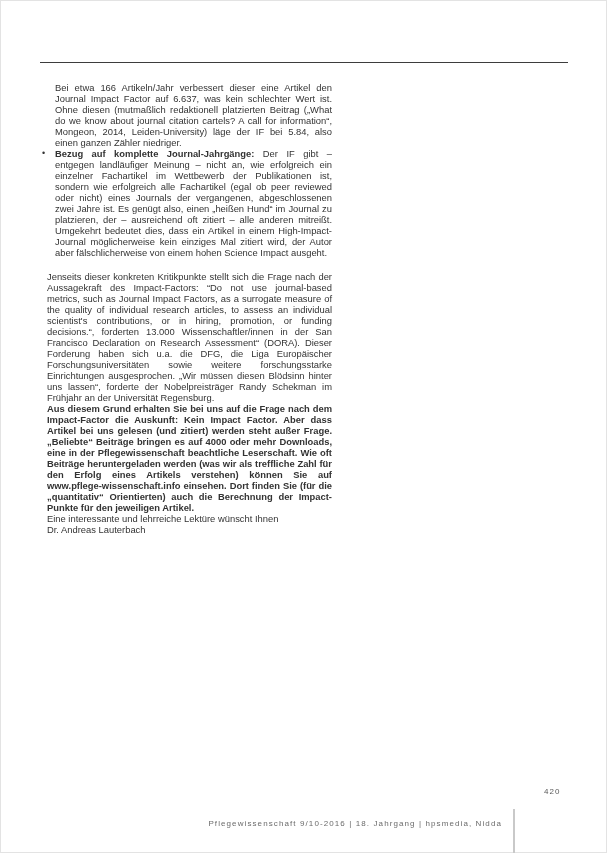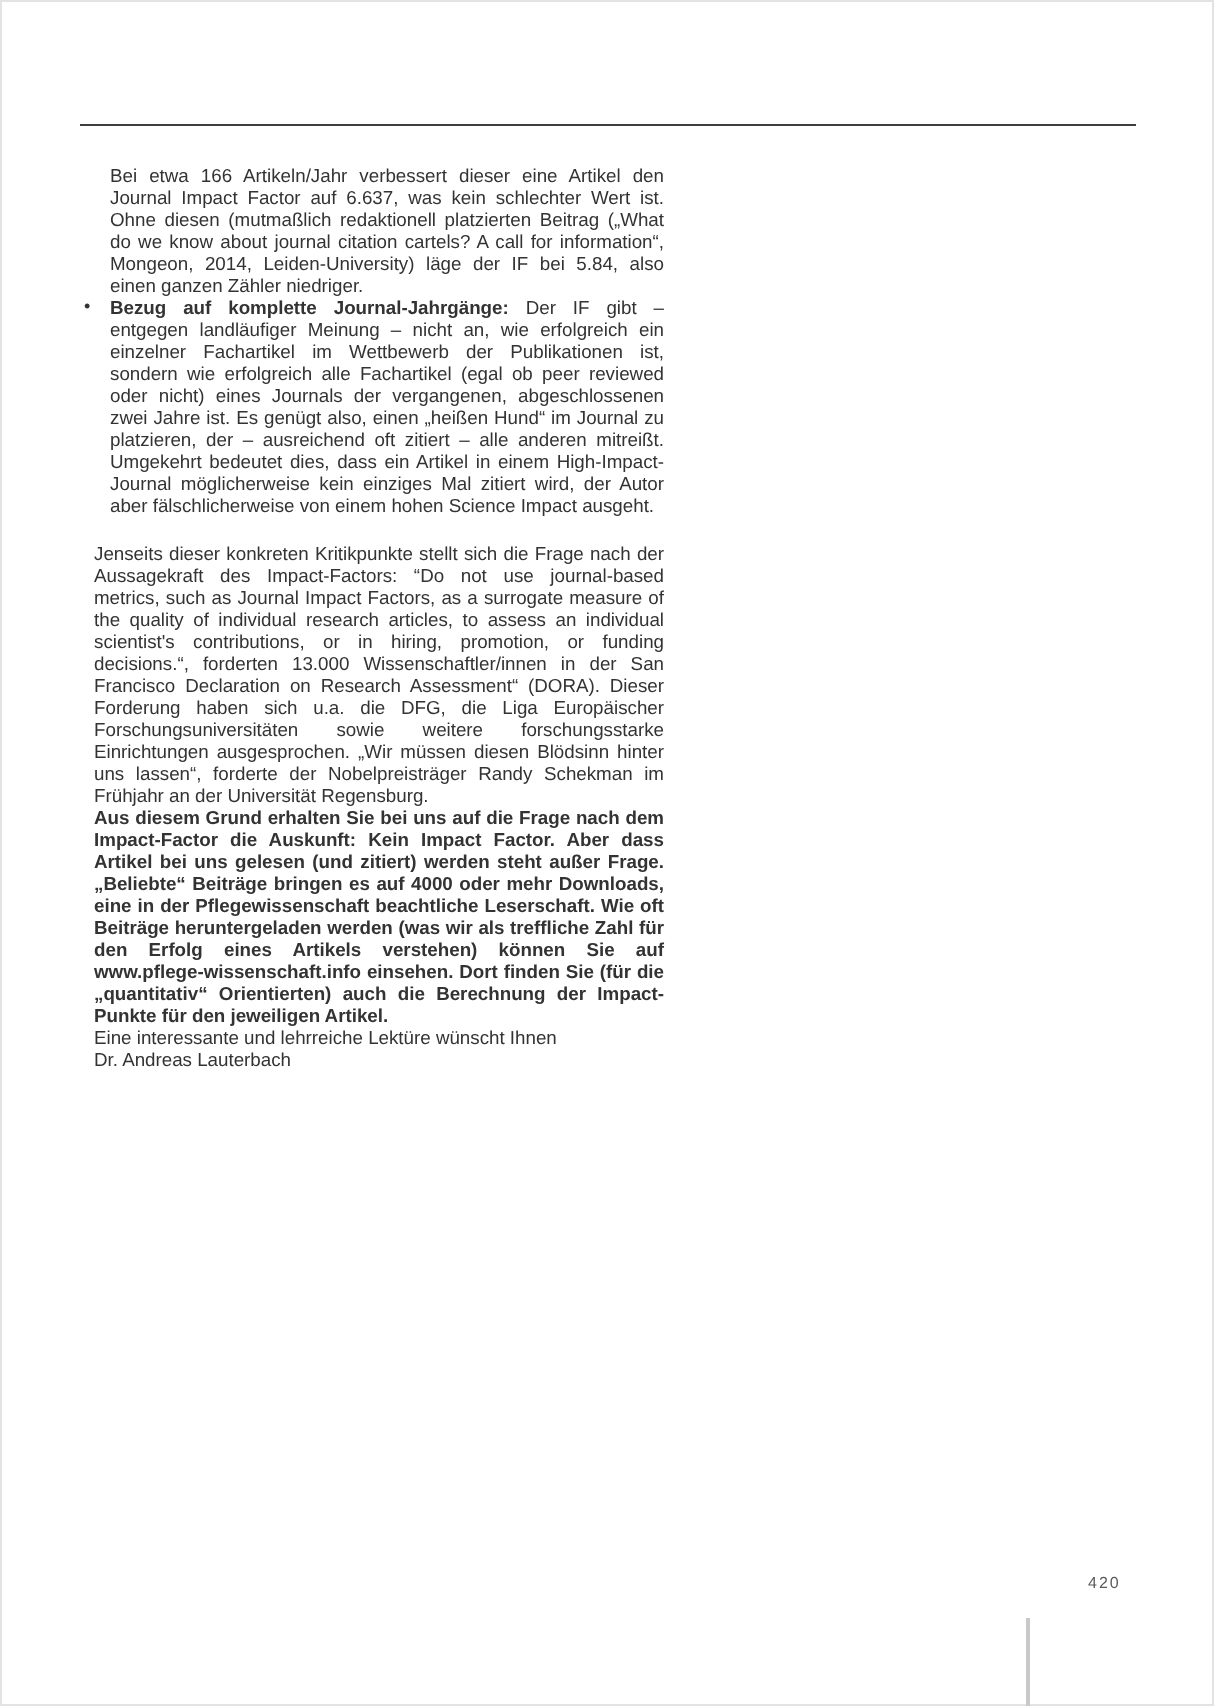--- a/index.html
+++ b/index.html
@@ -118,18 +118,19 @@
     <p class="para-plain para-dora"><span>Jenseits dieser konkreten Kritikpunkte stellt sich die Frage nach der Aussagekraft des Impact-Factors: “</span><span class="i">Do not use journal-based metrics, such as Journal Impact Factors, as a surrogate measure of the quality of individual research articles, to assess an individual scientist's contributions, or in hiring, promotion, or funding decisions.</span><span>“, forderten 13.000 Wissenschaftler/innen in der San Francisco Declaration on Research Assessment“ (DORA). Dieser Forderung haben sich u.a. die DFG, die Liga Europäischer Forschungsuniversitäten sowie weitere forschungsstarke Einrichtungen ausgesprochen. „</span><span class="i">Wir müssen diesen Blödsinn hinter uns lassen</span><span>“, forderte der Nobelpreisträger Randy Schekman im Frühjahr an der Universität Regensburg.</span></p>
 
     <p class="para-plain para-downloads"><span>Aus diesem Grund erhalten Sie bei uns auf die Frage nach dem Impact-Factor die Auskunft: Kein Impact Factor. Aber dass Artikel bei uns gelesen (und zitiert) werden steht außer Frage. „Beliebte“ Beiträge bringen es auf 4000 oder mehr Downloads, eine in der Pflegewissenschaft beachtliche Leserschaft. Wie oft Beiträge heruntergeladen werden (was wir als treffliche Zahl für den Erfolg eines Artikels verstehen) können Sie auf www.pflege-wissenschaft.info einsehen. Dort finden Sie (für die „quantitativ“ Orientierten) auch die Berechnung der Impact-Punkte für den jeweiligen Artikel.</span></p>
 
     <p class="para-plain para-closing">Eine interessante und lehrreiche Lektüre wünscht Ihnen</p>
 
     <p class="para-plain">Dr. Andreas Lauterbach</p>
 
   </div>
 
+  <div class="footer-text">Pflegewissenschaft 9/10-2016 | 18. Jahrgang | hpsmedia, Nidda</div>
 
   <div class="footer-divider"></div>
 
   <div class="page-number">420</div>
 
 </div>
 
 </body></html>

